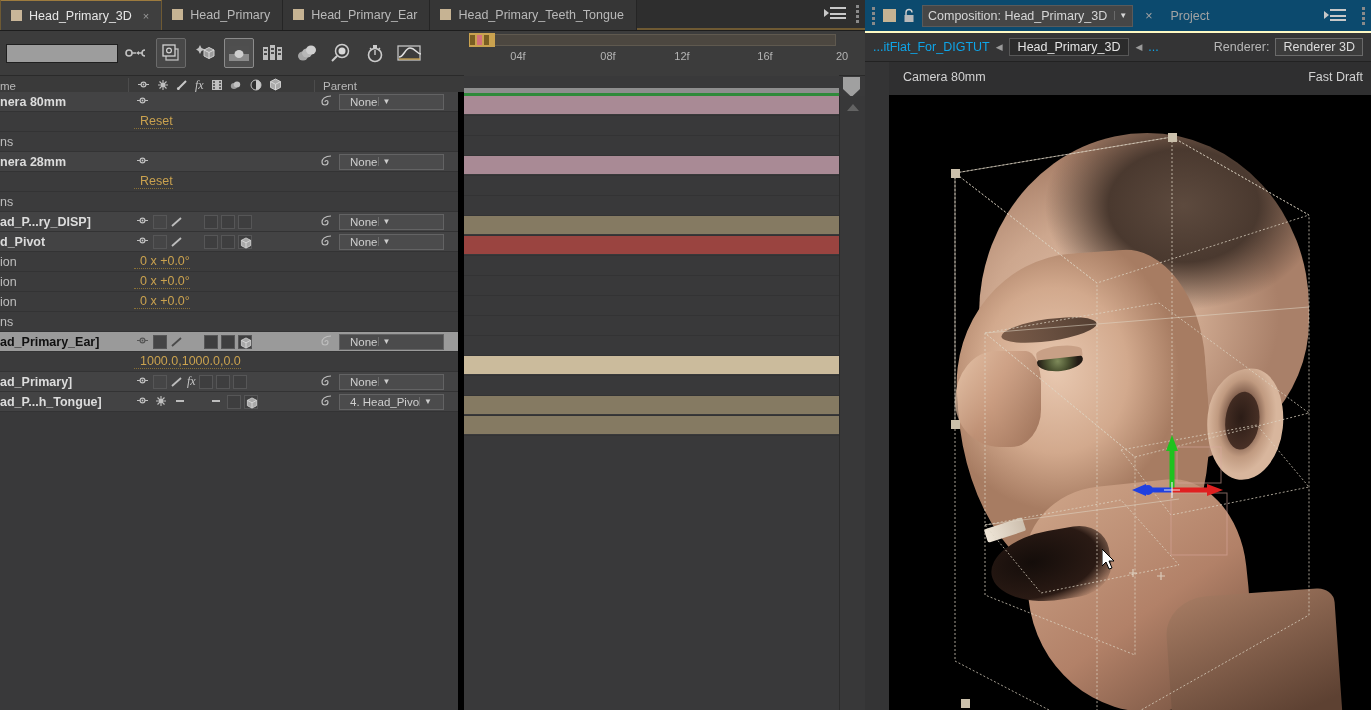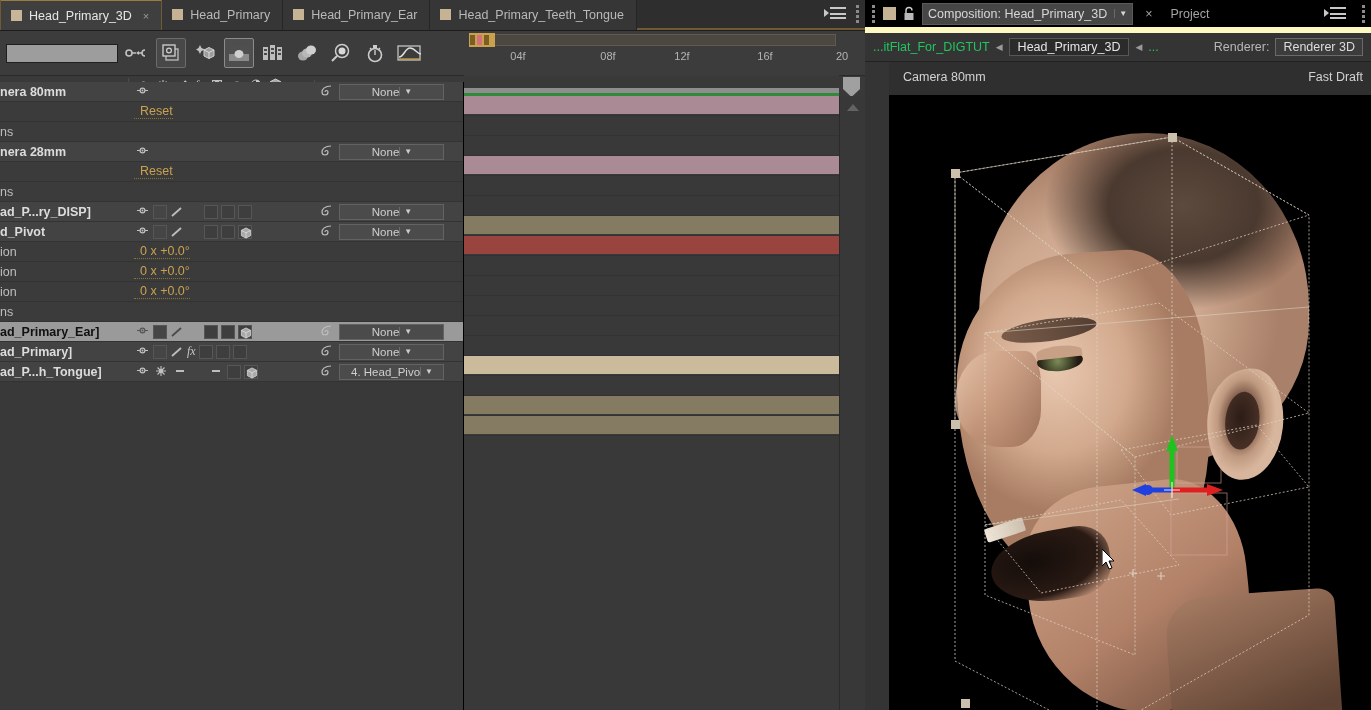--- a/index.html
+++ b/index.html
@@ -71,22 +71,22 @@
 
   
   .colhdr { position:relative; height:20px; background:#3a3a3a; border-bottom:1px solid #2a2a2a;
             display:flex; align-items:center; font-size:11.5px; color:#b8b8b8; }
   .colhdr .name-col { width:128px; padding-left:0; }
   .colhdr .sw-col { width:186px; display:flex; align-items:center; gap:7px; padding-left:8px;
                     border-left:1px solid #4c4c4c; color:#bdbdbd;}
   .colhdr .parent-col { flex:1; padding-left:8px; border-left:1px solid #4c4c4c; }
 
   
-  .layers { position:absolute; left:0; top:82px; width:464px; bottom:0; background:#39393a;
-            border-right:1px solid #000000; }
+  .layers { position:absolute; left:0; top:92px; width:464px; bottom:0; background:#39393a;
+            border-right:6px solid #000000; }
   .row { position:relative; height:20px; display:flex; align-items:center;
          border-bottom:1px solid #333334; font-size:12.5px; }
   .row.layerrow { background:#434344; }
   .row.layerrow.sel { background:#9a9a9a; }
   .row.proprow { background:#3b3b3c; }
   .lname { width:128px; color:#d6d6d6; white-space:nowrap; overflow:hidden;
            padding-left:0; font-size:12.5px; }
   .row.layerrow .lname { color:#dcdcdc; font-weight:bold; }
   .row.layerrow.sel .lname { color:#111; font-weight:bold; }
   .row.proprow .lname { color:#bdbdbd; font-weight:normal; }
@@ -94,52 +94,52 @@
   .lval.u { border-bottom:1px dotted #8a7135; display:inline-block; line-height:13px;}
   .swcell { width:186px; display:flex; align-items:center; padding-left:6px; gap:3px; }
   .sbox { width:14px; height:14px; background:#454546; border:1px solid #565657; }
   .sbox.dark { background:#3e3e3f; }
   .sbox.empty { background:transparent; border:none; }
   .sgap { width:14px; }
   .eyeico { width:16px; text-align:center; color:#c4c4c4; font-size:11px; }
   .parentcell { flex:1; display:flex; align-items:center; gap:6px; padding-left:6px; }
   .pwhip { color:#b9b9b9; font-size:13px; }
   .pdd { width:105px; height:16px; background:#4b4b4c; border:1px solid #636364;
-         display:flex; align-items:center; justify-content:center;
-         padding:0 3px 0 4px; font-size:11.5px; color:#cfcfcf; }
+         display:flex; align-items:center; justify-content:flex-start;
+         padding:0 3px 0 10px; font-size:11.5px; color:#cfcfcf; }
   .pdd .car { font-size:8px; color:#cdcdcd; border-left:1px solid #6a6a6a; padding-left:4px; }
 
   
   .tlarea { position:absolute; left:464px; top:96px; right:26px; bottom:0; background:#39393a; }
   .tlrow { height:20px; border-bottom:1px solid #333334; position:relative; }
   .bar { position:absolute; left:0; right:0; top:0; bottom:1px; }
   .tl-scroll { position:absolute; right:0; top:96px; width:26px; bottom:0; background:#383839;
                border-left:1px solid #2b2b2b; }
   .tl-arrow { position:absolute; left:50%; transform:translateX(-50%); top:8px; width:0;height:0;
      border-left:6px solid transparent;border-right:6px solid transparent;border-bottom:7px solid #636363;}
   .tl-side { position:absolute; right:0; top:76px; width:26px; height:40px; background:#39393a; }
   .shield { position:absolute; left:4px; top:1px; width:17px; height:20px; background:#a0a0a0;
             clip-path: polygon(0 0,100% 0,100% 60%,50% 100%,0 60%); }
   .compico { position:absolute; left:3px; top:25px; width:19px; height:16px; }
 
   
   .right-panel { position:relative; width:506px; height:710px; background:#343435; }
-  .comp-tabbar { height:33px; background:#000000; display:flex; align-items:center;
-                 gap:6px; padding-left:5px; border-bottom:6px solid #fef9c3; }
+  .comp-tabbar { height:33px; background:#0c4a6e; display:flex; align-items:center;
+                 gap:6px; padding-left:5px; border-bottom:2px solid #fef9c3; }
   .ctab { height:22px; display:flex; align-items:center; gap:5px; padding:0 5px;
           background:#464646; border:1px solid #5a5a5a; font-size:12.5px; color:#d6d6d6;
           white-space:nowrap; }
   .ctab .car { font-size:8px; border-left:1px solid #6a6a6a; padding-left:4px; margin-left:2px; }
   .ctab-plain { font-size:12.5px; color:#a3a3a3; padding:0 6px; }
   .lockico { width:14px; height:15px; position:relative; }
   .comp-swatch { width:13px; height:13px; background:#c6b393; }
 
   .comp-sub { height:29px; background:#343435; display:flex; align-items:center;
               gap:6px; padding-left:8px; font-size:12.5px; color:#b7b7b7; border-bottom:1px solid #222; }
-  .breadcrumb-dim { color:#22c55e; }
+  .breadcrumb-dim { color:#0ea5e9; }
   .crumb-active { background:#2b2b2b; border:1px solid #575757; padding:1px 8px; color:#e3e3e3; }
   .crumb-arrow { font-size:9px; color:#9a9a9a; }
   .renderer-box { border:1px solid #6a6a6a; background:#3c3c3c; padding:1px 7px; color:#dcdcdc; }
 
   .viewport { position:relative; flex:1; height:648px; background:#2f2f30;margin-left:24px; }
   .vp-label { position:absolute; left:14px; top:8px; font-size:12.5px; color:#d2d2d2; z-index:5;}
   .vp-right-label { position:absolute; right:8px; top:8px; font-size:12.5px; color:#d2d2d2; z-index:5;}
   .vp-canvas { position:absolute; left:0; top:33px; right:0; bottom:0; background:#000; overflow:hidden; }
 
   
@@ -628,20 +628,26 @@
                 <path d="M11 2c-6 0-9 3-9 6a3 3 0 006 0c0-2-3-2-3 0" fill="none" stroke="#bdbdbd" stroke-width="1.2"></path>
               </svg>
           </span>
           <span class="pdd">
             <span>None</span>
             <span class="car">▼</span>
           </span>
         </div>
       </div>
 
+      <div class="row proprow">
+        <div class="lname"></div>
+        <div style="width:280px;padding-left:6px;">
+          <span class="lval u">1000.0,1000.0,0.0</span>
+        </div>
+      </div>
 
       <div class="row layerrow">
         <div class="lname">ad_Primary]</div>
         <div class="swcell">
           <span class="eyeico">
             <svg width="13" height="11" viewBox="0 0 13 11">
                 <path d="M1 5.5h3M9 5.5h3" stroke="#c0c0c0" stroke-width="1.2"></path>
                 <circle cx="6.5" cy="5.5" r="2.4" fill="none" stroke="#c0c0c0" stroke-width="1.2"></circle>
                 <circle cx="6.5" cy="5.5" r=".9" fill="#c0c0c0"></circle>
               </svg>

